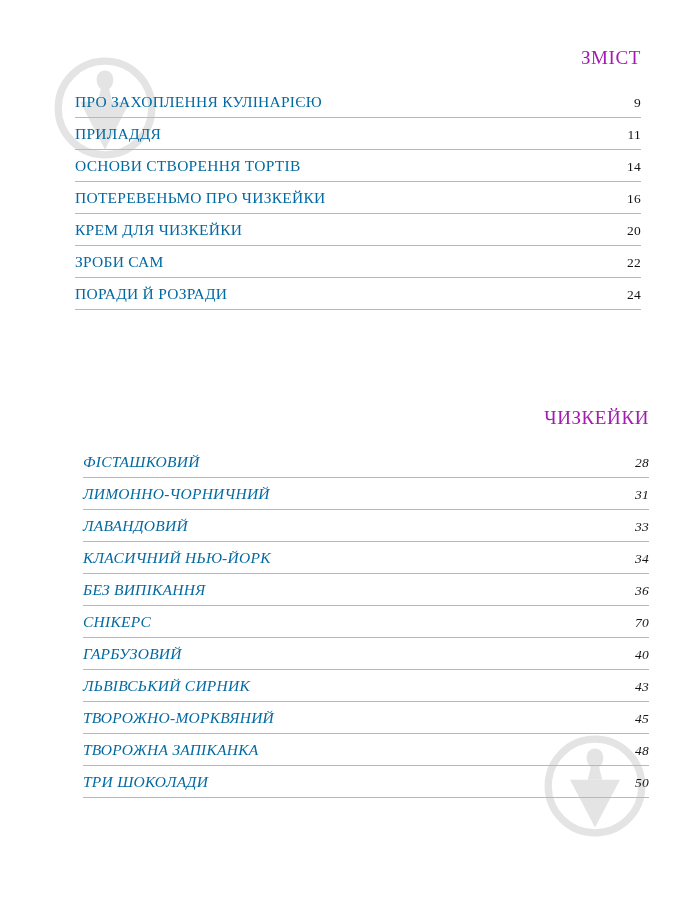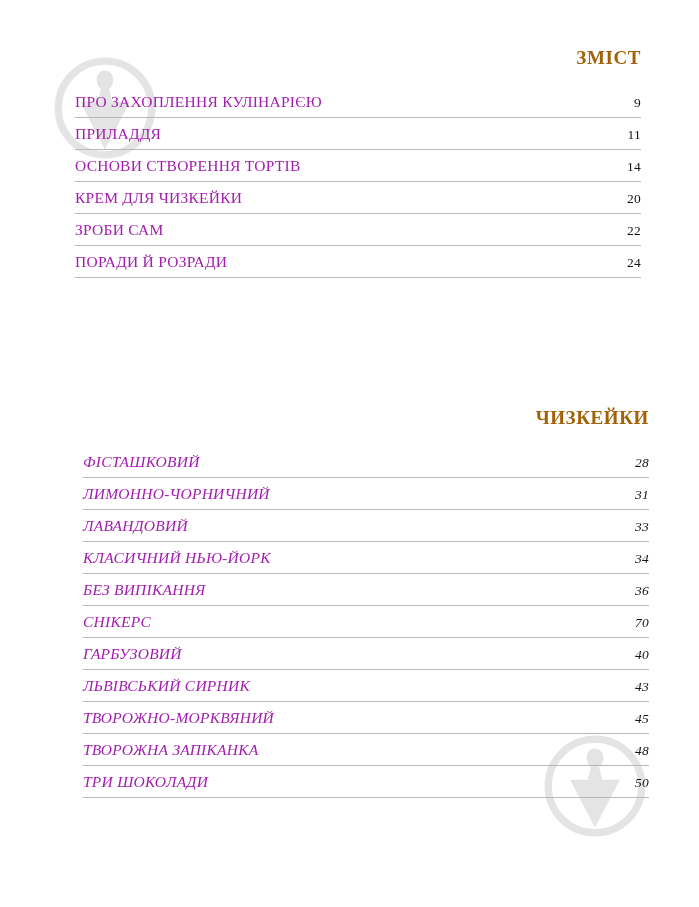--- a/index.html
+++ b/index.html
@@ -42,24 +42,24 @@
     left: 75px;
     top: 0;
     width: 566px;
     z-index: 2;
   }
 
   .section { position: relative; }
 
   .section-title {
     text-align: right;
-    font-weight: bold;
+    font-weight: normal;
     font-size: 19px;
     letter-spacing: 0.6px;
-    color: #a16207;
+    color: #a21caf;
     line-height: 1;
     padding-right: 0px;
   }
 
   .toc-list {
     list-style: none;
     margin: 0;
     padding: 0;
   }
 
@@ -68,21 +68,21 @@
     align-items: baseline;
     justify-content: space-between;
     height: 32px;
     border-bottom: 1px solid #b8b8b8;
     box-sizing: border-box;
   }
 
   .toc-label {
     font-size: 15.5px;
     letter-spacing: 0.25px;
-    color: #a21caf;
+    color: #0369a1;
     white-space: nowrap;
     line-height: 32px;
     text-align: center;
   }
 
   .toc-page {
     font-size: 13.5px;
     color: #151515;
     line-height: 32px;
     letter-spacing: 0.2px;
@@ -129,20 +129,24 @@
         </li>
         <li class="toc-row">
           <span class="toc-label">ПРИЛАДДЯ</span>
           <span class="toc-page">11</span>
         </li>
         <li class="toc-row">
           <span class="toc-label">ОСНОВИ СТВОРЕННЯ ТОРТІВ</span>
           <span class="toc-page">14</span>
         </li>
         <li class="toc-row">
+          <span class="toc-label">ПОТЕРЕВЕНЬМО ПРО ЧИЗКЕЙКИ</span>
+          <span class="toc-page">16</span>
+        </li>
+        <li class="toc-row">
           <span class="toc-label">КРЕМ ДЛЯ ЧИЗКЕЙКИ</span>
           <span class="toc-page">20</span>
         </li>
         <li class="toc-row">
           <span class="toc-label">ЗРОБИ САМ</span>
           <span class="toc-page">22</span>
         </li>
         <li class="toc-row">
           <span class="toc-label">ПОРАДИ Й РОЗРАДИ</span>
           <span class="toc-page">24</span>

